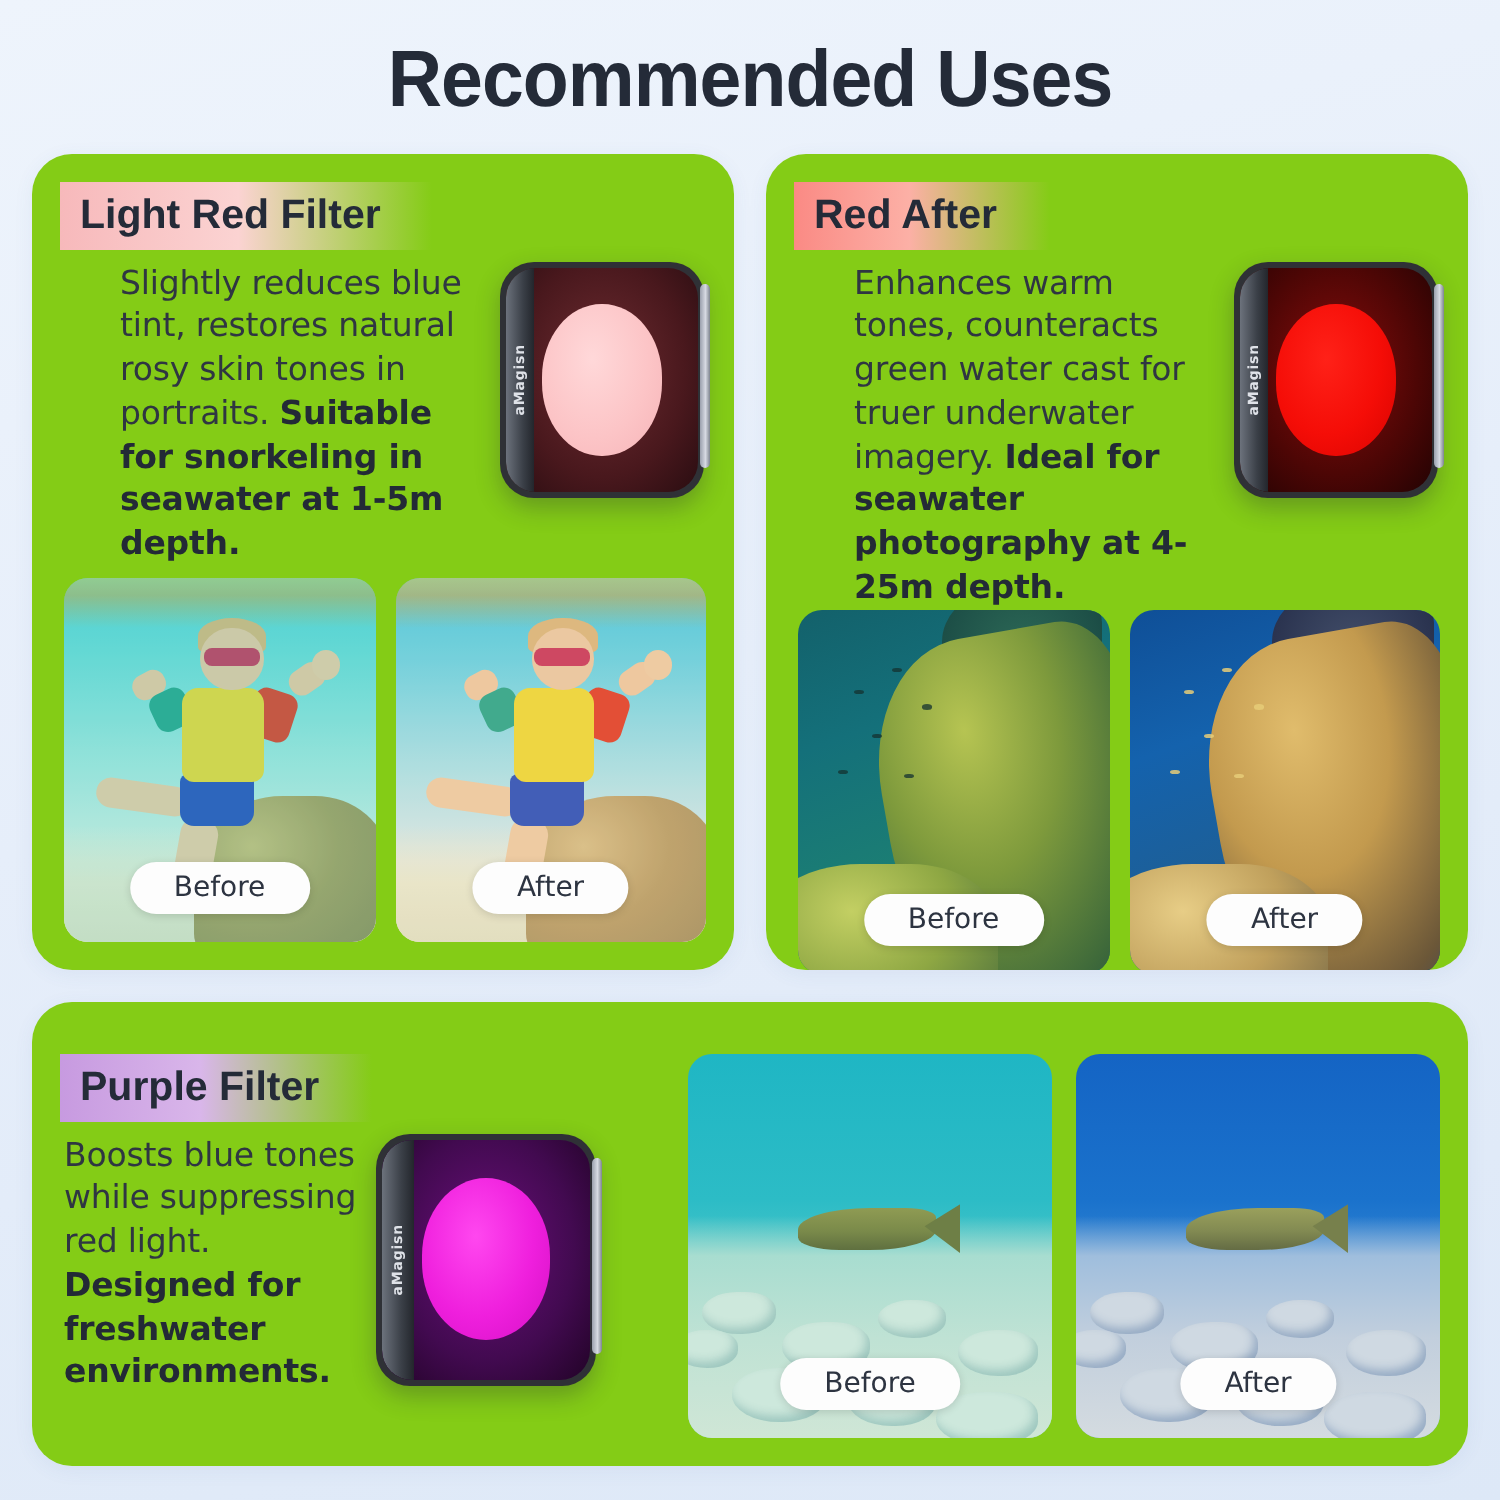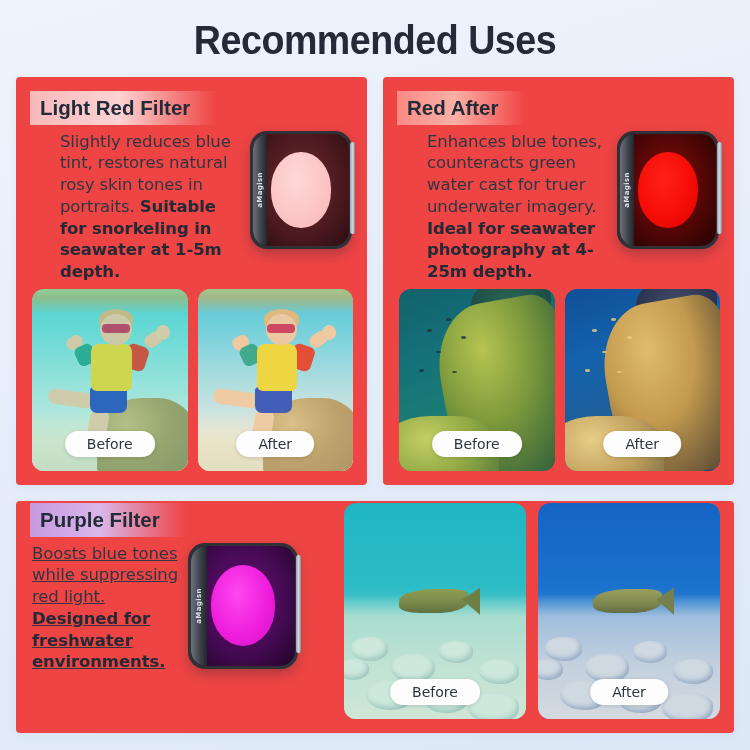--- a/index.html
+++ b/index.html
@@ -33,22 +33,22 @@
   }
 
   
   .top-row {
     display: flex;
     gap: 16px;
     height: 408px;
   }
 
   .card {
-    background: #ef4444;
-    border-radius: 4px;
+    background: #84cc16;
+    border-radius: 20px;
     box-shadow: 0 2px 10px rgba(70, 100, 150, 0.07);
     padding: 14px 14px 14px 16px;
     position: relative;
     overflow: hidden;
   }
 
   .card.half { width: 351px; display: flex; flex-direction: column; }
 
   
   .filter-title {
@@ -70,21 +70,21 @@
   .desc-row { display: flex; gap: 6px; margin-top: 6px; }
 
   .desc {
     font-size: 16.5px;
     line-height: 1.32;
     color: #2f3642;
     letter-spacing: -0.1px;
   }
   .desc b { font-weight: bold; color: #232a36; }
   .desc-narrow { width: 184px; margin-left: 28px; }
-  .desc-p3 { width: 150px; font-size: 16.5px; text-decoration: underline; }
+  .desc-p3 { width: 150px; font-size: 16.5px; }
 
   
   .filter-wrap { position: relative; flex: none; }
 
   .filter {
     position: relative;
     border-radius: 17px;
     background: #2f3136;
     padding: 3px;
     box-shadow: 0 5px 12px rgba(30, 35, 50, 0.3);
@@ -168,21 +168,21 @@
     box-shadow: 0 1px 4px rgba(0,0,0,0.14);
   }
 
   
   .bottom-card {
     margin-top: 16px;
     height: 232px;
     display: flex;
     align-items: stretch;
     gap: 12px;
-    padding: 2px 14px 14px 16px;
+    padding: 26px 14px 14px 16px;
   }
   .bottom-left { width: 300px; display: flex; flex-direction: column; }
   .bottom-photos { display: flex; gap: 12px; flex: 1; }
   .photo-bottom { width: 181px; border-radius: 12px; }
 
   
   .scene { position: absolute; inset: 0; }
 
   
   .sn-water      { position:absolute; inset:0; }
@@ -347,21 +347,21 @@
           </div>
           <span class="pill">After</span>
         </div>
       </div>
     </div>
 
     <div class="card half">
       <div class="filter-title hl-red">Red After</div>
 
       <div class="desc-row">
-        <p class="desc desc-narrow"><span>Enhances blue tones, counteracts green water cast for truer underwater imagery. </span><b>Ideal for seawater photography at 4-25m depth.</b></p>
+        <p class="desc desc-narrow"><span>Enhances warm tones, counteracts green water cast for truer underwater imagery. </span><b>Ideal for seawater photography at 4-25m depth.</b></p>
 
         <div class="filter-wrap">
           <div class="filter" style="width:102px;height:118px;">
             <div class="filter-inner body-red">
               <div class="filter-rail">
                 <span class="brand">aMagisn</span>
               </div>
               <div class="lens lens-red"></div>
             </div>
           </div>

